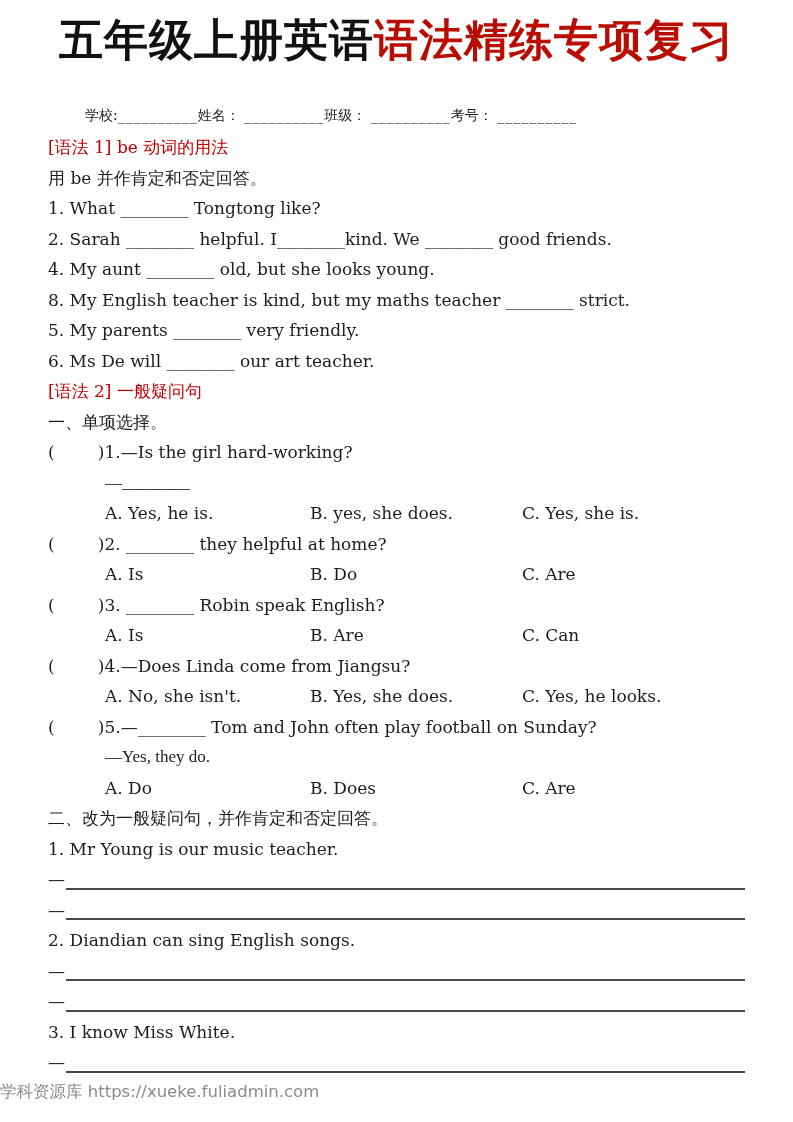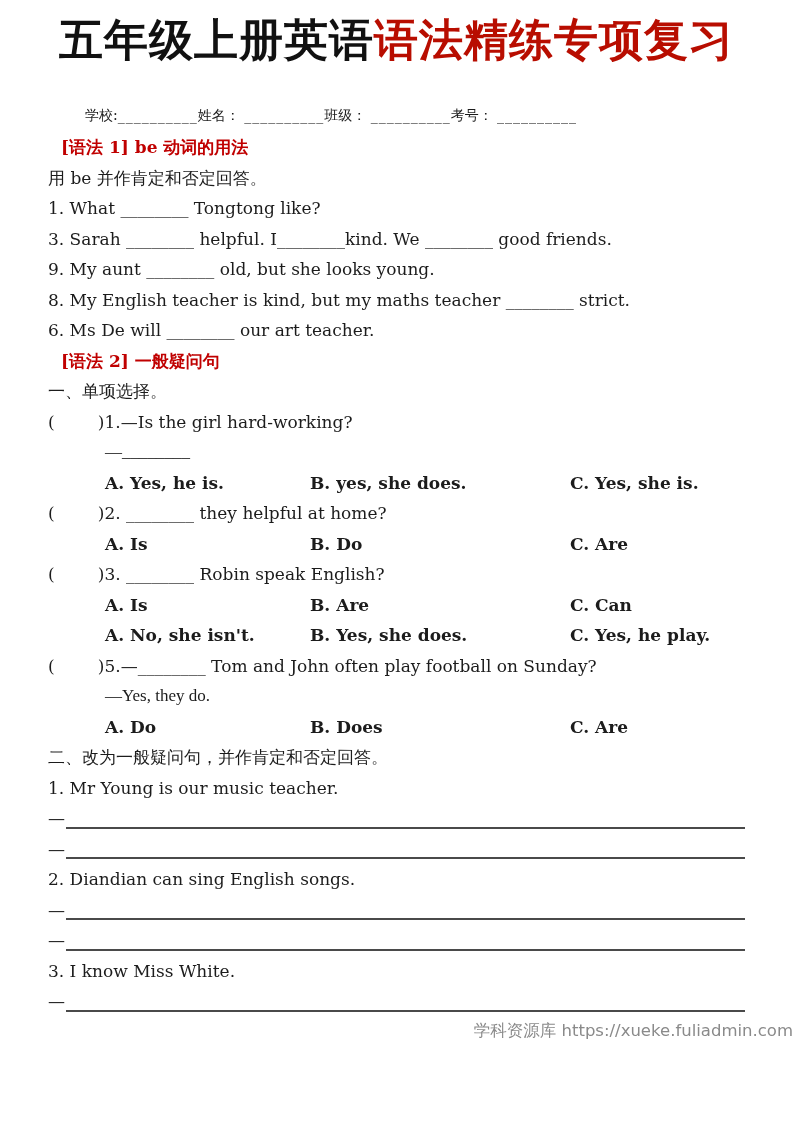--- a/index.html
+++ b/index.html
@@ -24,53 +24,54 @@
   }
   .title .t-black{color:#111;}
   .title .t-red{color:var(--title-red);}
   .header-fields{
     margin-top:36px;padding-left:85px;font-size:14px;line-height:26px;
     white-space:nowrap;
   }
   .header-fields .blank{letter-spacing:1px;}
   .content{padding:0 48px;margin-top:4px;}
   .line{font-size:17px;line-height:30.5px;white-space:nowrap;}
-  .sec-heading{color:var(--heading-red);font-weight:bold;margin-left:13px;}
+  .sec-heading{color:var(--heading-red);font-weight:normal;}
   .indent{padding-left:57px;font-family:Liberation Serif, serif;}
   .paren{white-space:pre;display:inline-block;min-width:45px;}
-  .opts{display:flex;padding-left:57px;font-weight:bold;}
+  .opts{display:flex;padding-left:57px;}
   .opt-a{width:205px;}
   .opt-b{width:212px;}
-  .opt-c{flex:1;margin-left:48px;}
+  .opt-c{flex:1;}
   .ans-line{display:flex;align-items:flex-end;height:30.5px;}
   .ans-line .dash{width:18px;font-size:17px;line-height:30.5px;}
   .ans-line .rule{flex:1;border-bottom:2px solid var(--rule-gray);height:24px;margin-bottom:5px;}
   .footer{
-    text-align:right;color:var(--footer-gray);
+    text-align:left;color:var(--footer-gray);
     font-family:"DejaVu Sans","Liberation Sans",sans-serif;
     font-size:16.5px;line-height:26px;margin-top:1px;
   }
 </style>
 </head>
 <body>
 
 <div class="page">
 
   <h1 class="title"><span class="t-black">五年级上册英语</span><span class="t-red">语法精练专项复习</span></h1>
 
   <div class="header-fields"><span>学校:</span><span class="blank">__________</span><span>姓名：</span> <span class="blank">__________</span><span>班级：</span> <span class="blank">__________</span><span>考号：</span> <span class="blank">__________</span></div>
 
   <div class="content">
 
     <div class="line sec-heading">[语法 1] be 动词的用法</div>
     <div class="line">用 be 并作肯定和否定回答。</div>
     <div class="line">1. What ________ Tongtong like?</div>
-    <div class="line">3. Sarah ________ helpful. I________kind. We ________ good friends.</div>
-    <div class="line">9. My aunt ________ old, but she looks young.</div>
+    <div class="line">2. Sarah ________ helpful. I________kind. We ________ good friends.</div>
+    <div class="line">4. My aunt ________ old, but she looks young.</div>
     <div class="line">8. My English teacher is kind, but my maths teacher ________ strict.</div>
+    <div class="line">5. My parents ________ very friendly.</div>
     <div class="line">6. Ms De will ________ our art teacher.</div>
 
     <div class="line sec-heading">[语法 2] 一般疑问句</div>
     <div class="line">一、单项选择。</div>
 
     <div class="line"><span class="paren">(        )</span><span>1.—Is the girl hard-working?</span></div>
     <div class="line indent">—________</div>
     <div class="line opts">
         <span class="opt-a">A. Yes, he is.</span>
         <span class="opt-b">B. yes, she does.</span>
@@ -84,24 +85,25 @@
         <span class="opt-c">C. Are</span>
       </div>
 
     <div class="line"><span class="paren">(        )</span><span>3. ________ Robin speak English?</span></div>
     <div class="line opts">
         <span class="opt-a">A. Is</span>
         <span class="opt-b">B. Are</span>
         <span class="opt-c">C. Can</span>
       </div>
 
+    <div class="line"><span class="paren">(        )</span><span>4.—Does Linda come from Jiangsu?</span></div>
     <div class="line opts">
         <span class="opt-a">A. No, she isn't.</span>
         <span class="opt-b">B. Yes, she does.</span>
-        <span class="opt-c">C. Yes, he play.</span>
+        <span class="opt-c">C. Yes, he looks.</span>
       </div>
 
     <div class="line"><span class="paren">(        )</span><span>5.—________ Tom and John often play football on Sunday?</span></div>
     <div class="line indent">—Yes, they do.</div>
     <div class="line opts">
         <span class="opt-a">A. Do</span>
         <span class="opt-b">B. Does</span>
         <span class="opt-c">C. Are</span>
       </div>
 

